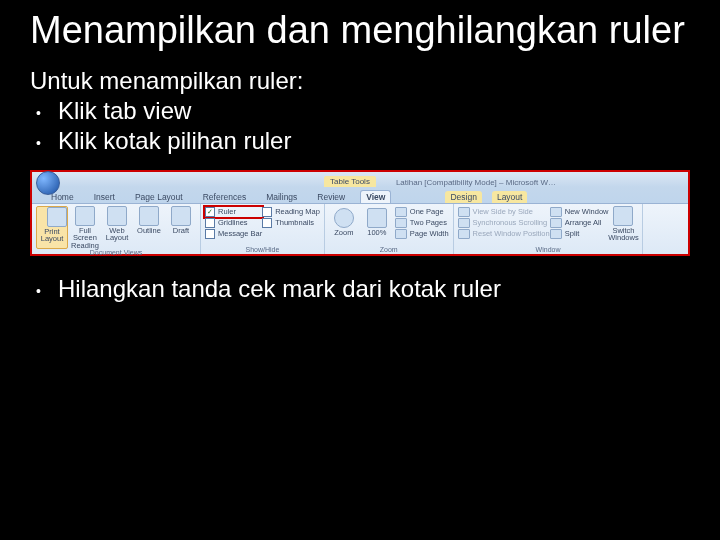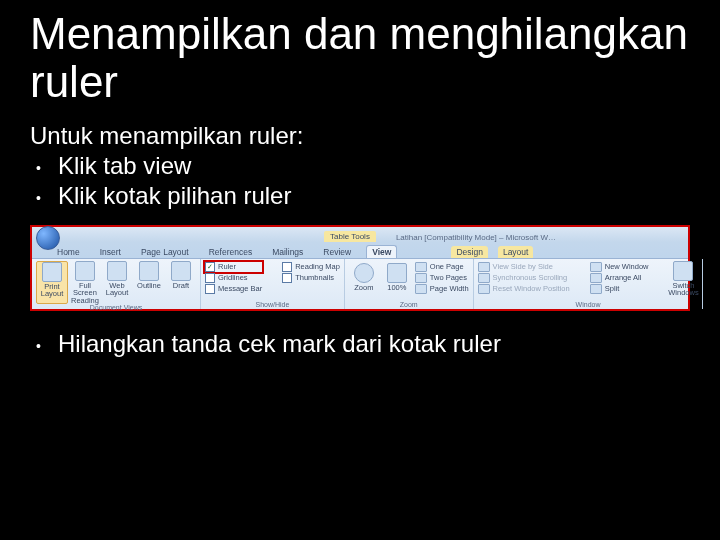--- a/index.html
+++ b/index.html
@@ -1,43 +1,43 @@
 <!DOCTYPE html>
 <html><head>
 <meta charset="utf-8">
 <style>
   body { margin:0; padding:0; background:#000; width:720px; height:540px; font-family:Arial,sans-serif; color:#fff; overflow:hidden; }
   .slide { padding:10px 30px 20px 30px; }
-  h1 { font-size:44px; font-weight:normal; margin:0 0 14px 0; line-height:1.1; }
+  h1 { font-size:38px; font-weight:normal; margin:0 0 14px 0; line-height:1.1; }
   .body-text { font-size:24px; line-height:1.25; }
   .bullet { padding-left:28px; position:relative; }
   .bullet::before { content:"•"; position:absolute; left:6px; font-size:14px; top:9px; }
 
   
   .ribbon-wrap { border:2px solid #c00; margin:14px 0 18px 0; background:#bfd5ec; font-family:'Segoe UI',Tahoma,sans-serif; color:#3b4a63; }
   .titlebar { display:flex; align-items:flex-end; height:15px; background:linear-gradient(#dbe7f4,#c3d7ec); font-size:8px; }
   .orb { width:22px; height:22px; border-radius:50%; background:radial-gradient(circle at 30% 30%,#7fb7ff,#1a4fa0); margin:2px 4px -8px 4px; position:relative; z-index:2; border:1px solid #3a5e9a; }
   .tt-tools { background:#f7e7a0; padding:1px 6px; border-radius:2px 2px 0 0; margin-left:260px; }
   .tt-doc { margin-left:20px; color:#5a6a85; }
-  .tabs { display:flex; align-items:flex-end; height:16px; background:linear-gradient(#c3d7ec,#bfd5ec); font-size:8.5px; padding-left:20px; gap:10px; }
+  .tabs { display:flex; align-items:flex-end; height:16px; background:linear-gradient(#c3d7ec,#bfd5ec); font-size:8.5px; padding-left:14px; gap:10px; }
   .tab { padding:1px 5px; }
   .tab.active { background:#eef4fb; border-radius:3px 3px 0 0; border:1px solid #9ab3d4; border-bottom:none; color:#3b4a63;font-weight:bold; }
   .ribbon { display:flex; height:50px; background:linear-gradient(#eef4fb,#dde9f6); border-top:1px solid #9ab3d4; font-size:7.5px; }
   .group { border-right:1px solid #b8cce2; padding:2px 4px 1px 4px; display:flex; flex-direction:column; justify-content:space-between; }
   .group-label { text-align:center; font-size:7px; color:#5a6a85; }
   .bigbtns { display:flex; gap:2px; }
   .bigbtn { width:30px; display:flex; flex-direction:column; align-items:center; gap:1px; text-align:center; line-height:1; }
-  .bigbtn.sel { background:#f9e4a8; border:1px solid #dba94a; border-radius:2px; }
+  .bigbtn.sel { background:#f9e4a8; border:1px solid #dba94a; border-radius:2px;align-items:flex-end; }
   .bigicon { width:18px; height:18px; background:#cfe0f2; border:1px solid #8fa9c9; border-radius:2px; }
   .chk-col { display:flex; flex-direction:column; gap:1px; padding-top:1px; }
   .chk { display:flex; align-items:center; gap:3px; white-space:nowrap; }
   .box { width:8px; height:8px; border:1px solid #5a7aa5; background:#fff; display:inline-flex; align-items:center; justify-content:center; font-size:7px; color:#2a6e2a; line-height:1; }
   .ruler-hl { outline:2px solid #c00; outline-offset:0; padding-right:3px; }
   .zoom-row { display:flex; align-items:center; gap:3px; }
-  .twocol { display:flex; gap:20px;justify-content:space-between; }
+  .twocol { display:flex; gap:0;justify-content:space-between; }
   .smicon { width:10px; height:8px; background:#cfe0f2; border:1px solid #8fa9c9; border-radius:1px; display:inline-block; }
 </style>
 </head>
 <body>
 
 <div class="slide">
   <h1>Menampilkan dan menghilangkan ruler</h1>
 
   <div class="body-text">
     <div>Untuk menampilkan ruler:</div>

